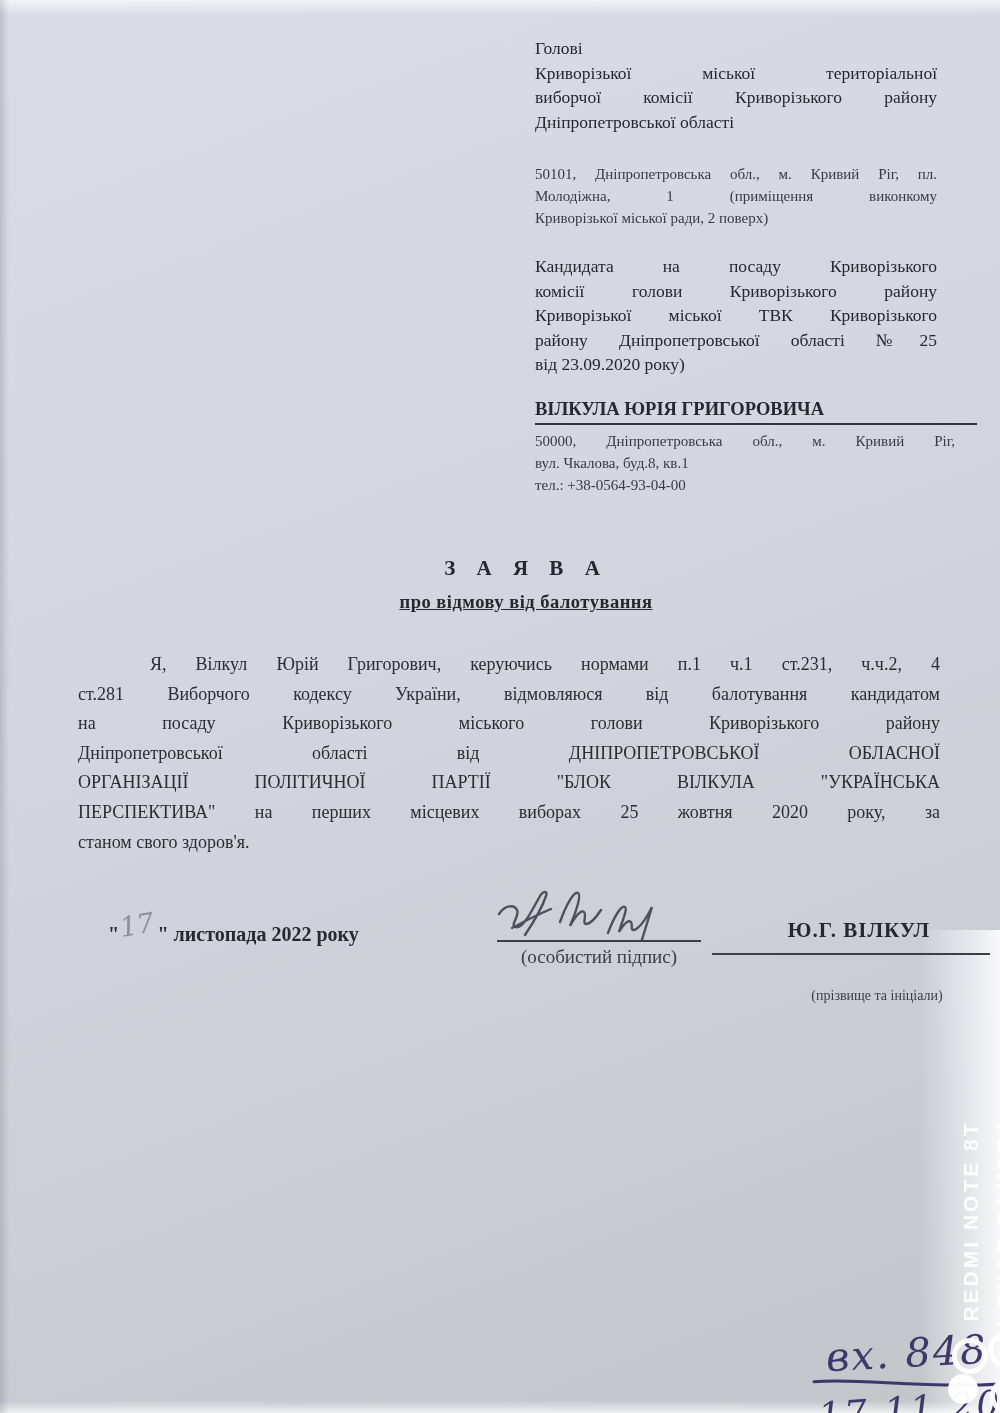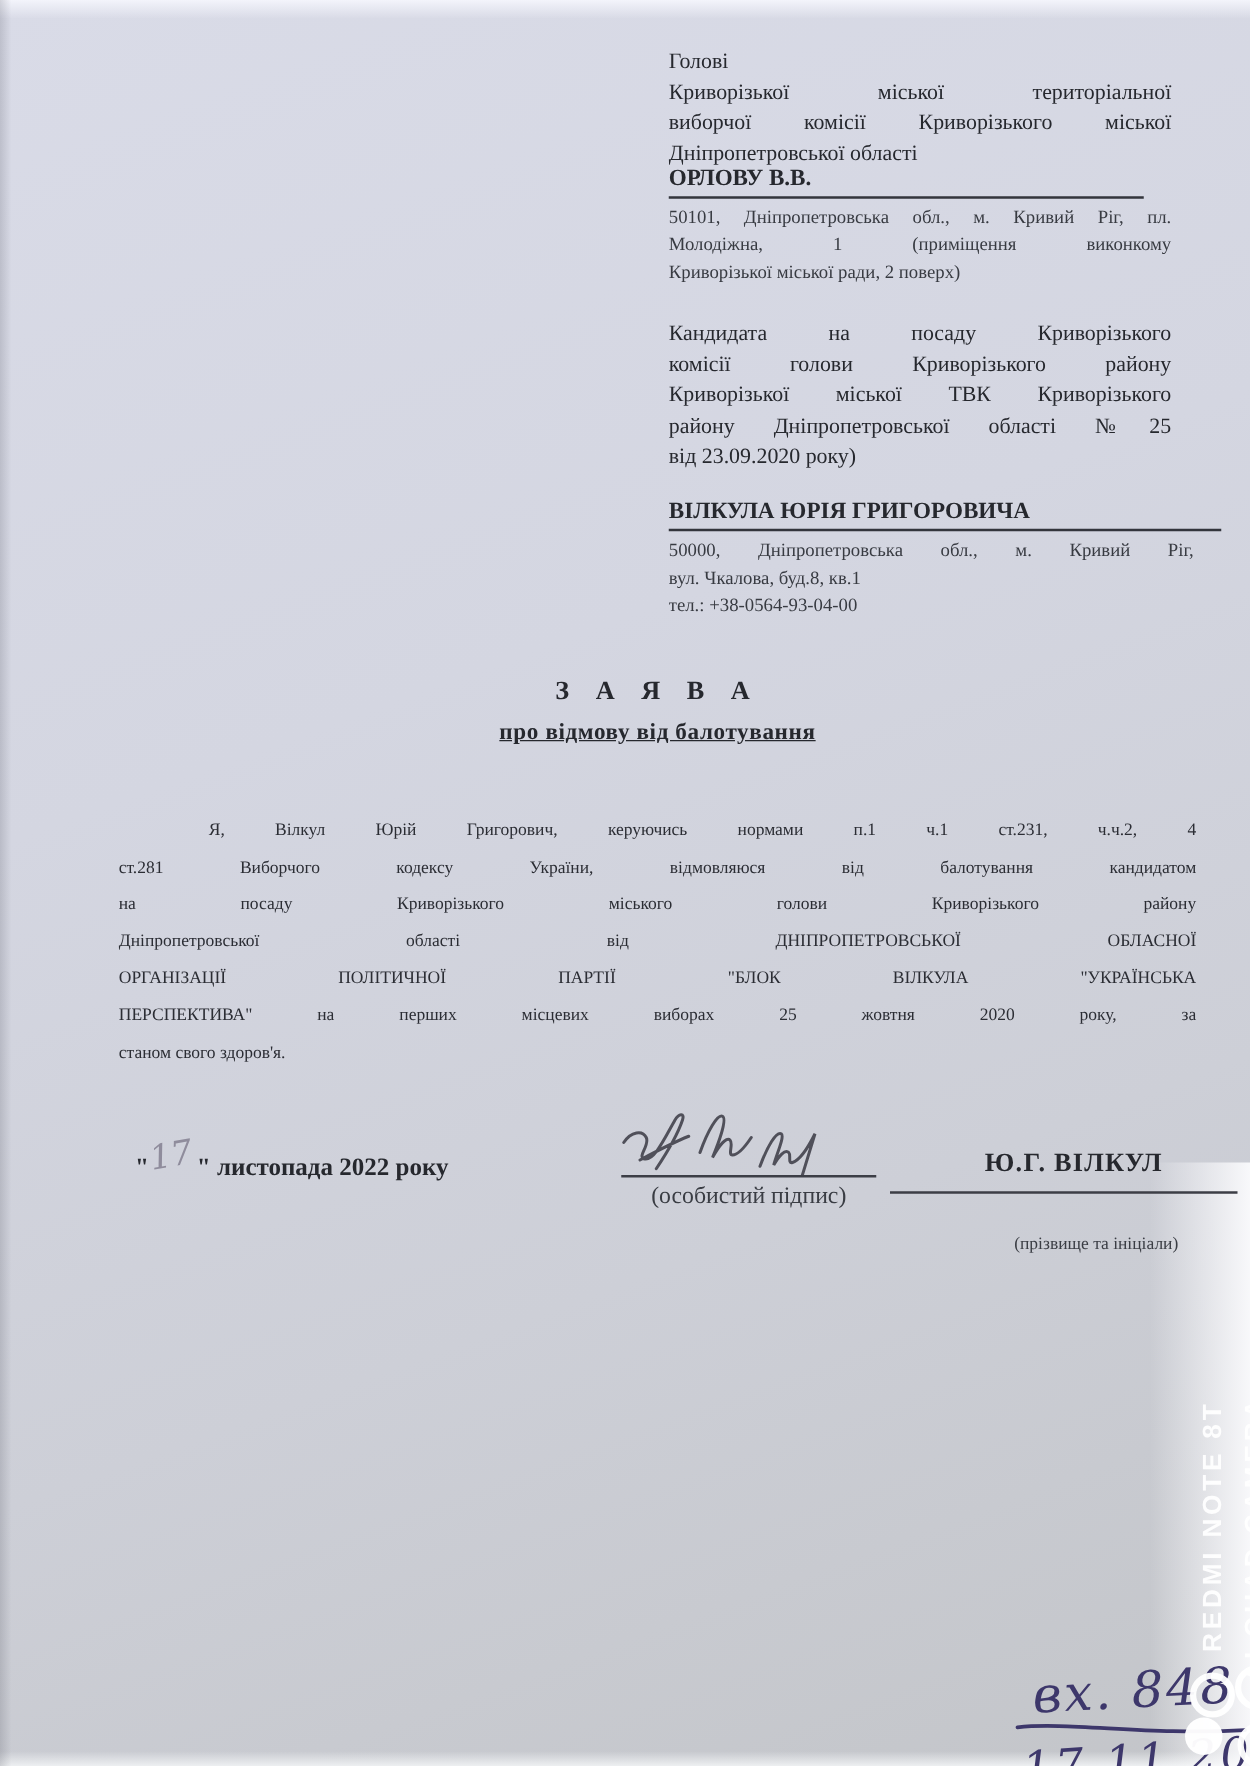--- a/index.html
+++ b/index.html
@@ -28,25 +28,25 @@
   .jline { text-align:justify; text-align-last:justify; }
 
   .hdr { font-weight:normal; color:#26282e; font-size:17.5px; line-height:24.5px; }
   .addr { font-size:15px; color:#383b42; line-height:22px; }
 
   .uname {
     font-weight:bold; color:#26282e; font-size:18.5px; line-height:22px;
     border-bottom:2px solid #33353c; padding-bottom:3px;
   }
 
-  .title-wrap { left:95px; top:540px; width:862px; text-align:center; }
+  .title-wrap { left:95px; top:556px; width:862px; text-align:center; }
   .doc-title { font-weight:bold; font-size:21px; letter-spacing:8px; color:#26282e; }
   .doc-subtitle { font-weight:bold; font-size:18.5px; margin-top:11px; letter-spacing:0.5px; color:#26282e;text-decoration:underline; }
 
-  .body-text { left:95px; top:650px; width:862px; font-size:14px; line-height:29.6px; color:#2b2d34; }
+  .body-text { left:78px; top:650px; width:862px; font-size:18px; line-height:29.6px; color:#2b2d34; }
   .bl { text-align:justify; text-align-last:justify; white-space:normal; }
   .bl.first { padding-left:72px; }
   .bl.last { text-align:left; text-align-last:left; }
 
   .date-line { left:108px; top:916px; font-weight:bold; font-size:20px; color:#26282e; white-space:nowrap; }
   .hand-day {
     display:inline-block; font-family:"DejaVu Serif", serif; font-style:italic; font-weight:normal;
     color:#8f8c9c; font-size:27px; transform:rotate(-10deg) translateY(-7px); margin:0 2px;
   }
 
@@ -81,24 +81,23 @@
 <div id="shot">
 
   <div class="edge edge-top"></div>
   <div class="edge edge-bottom"></div>
   <div class="edge edge-left"></div>
   <div class="edge right-glow"></div>
 
   <div class="abs" style="left:535px; top:36px; width:402px;">
     <div class="hdr">Голові</div>
     <div class="hdr jline">Криворізької міської територіальної</div>
-    <div class="hdr jline">виборчої комісії Криворізького міської</div>
+    <div class="hdr jline">виборчої комісії Криворізького району</div>
     <div class="hdr">Дніпропетровської області</div>
   </div>
-  <div class="abs uname" style="left:535px; top:132px; width:380px;">ОРЛОВУ В.В.</div>
   <div class="abs" style="left:535px; top:163px; width:402px;">
     <div class="addr jline">50101, Дніпропетровська обл., м. Кривий Ріг, пл.</div>
     <div class="addr jline">Молодіжна, 1 (приміщення виконкому</div>
     <div class="addr">Криворізької міської ради, 2 поверх)</div>
   </div>
 
   <div class="abs" style="left:535px; top:254px; width:402px;">
     <div class="hdr jline">Кандидата на посаду Криворізького</div>
     <div class="hdr jline">комісії голови Криворізького району</div>
     <div class="hdr jline">Криворізької міської ТВК Криворізького</div>

